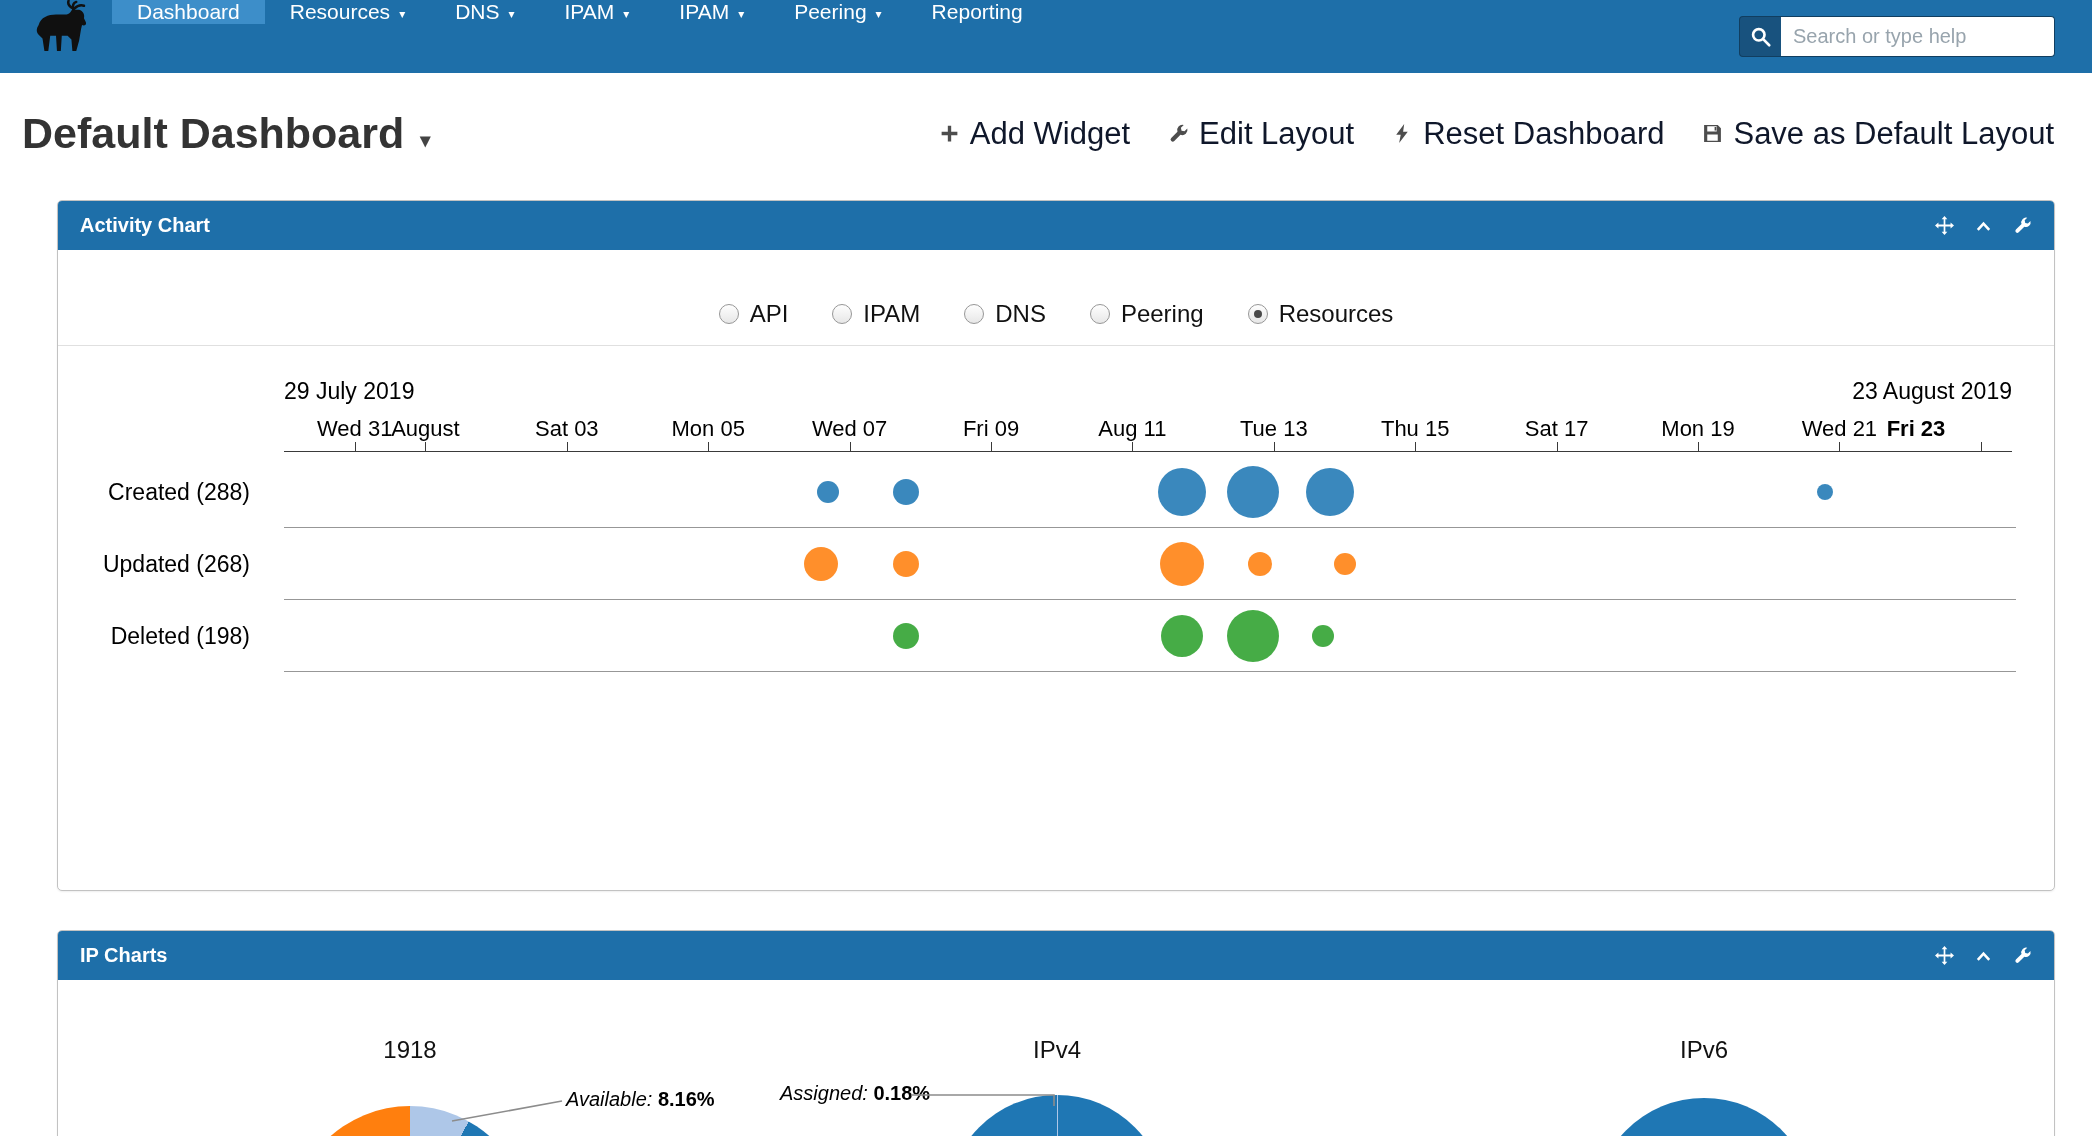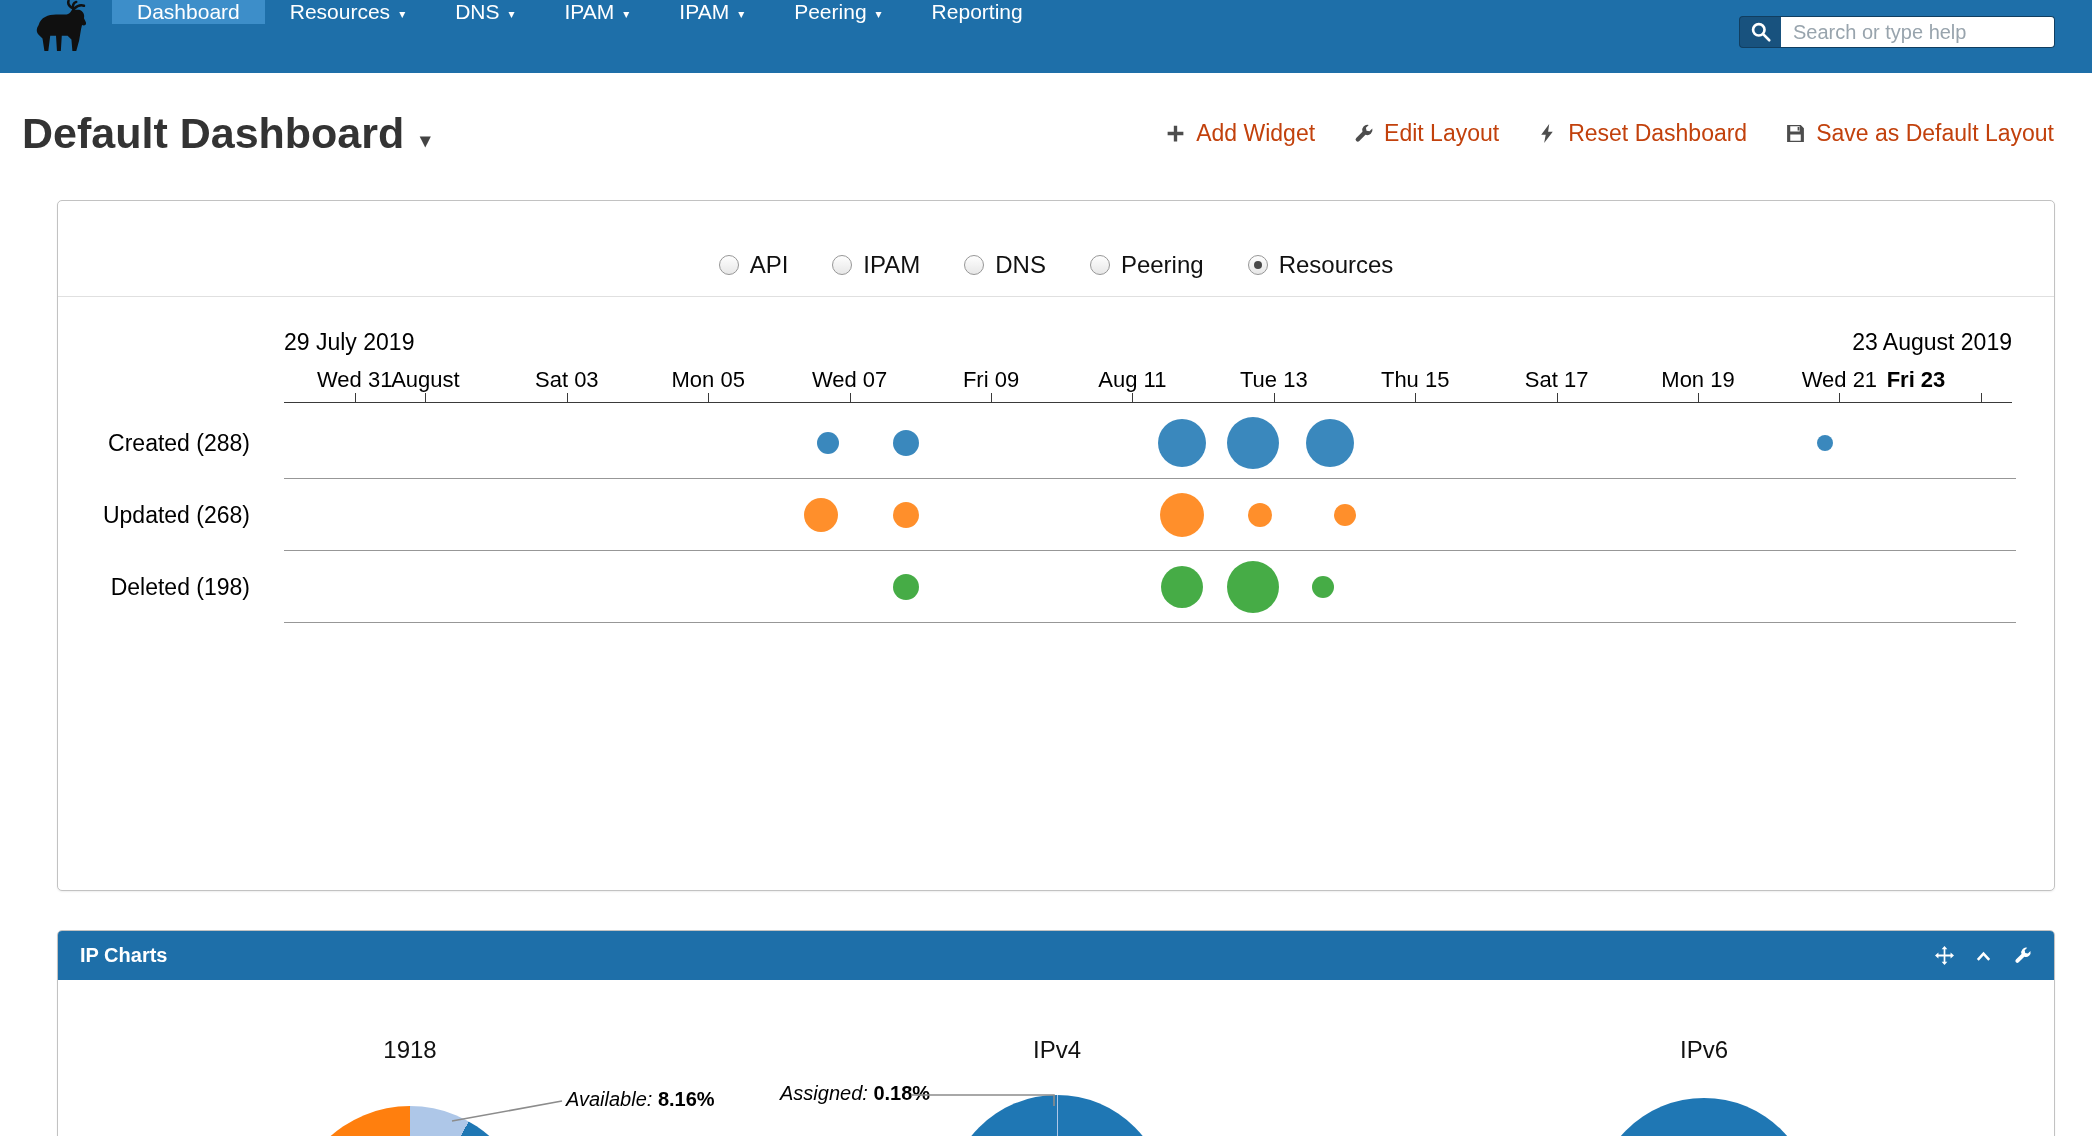--- a/index.html
+++ b/index.html
@@ -8,32 +8,32 @@
     font-family:"Liberation Sans",sans-serif;position:relative;}
 
   
   .topnav{position:relative;height:73px;background:var(--nav-blue);display:flex;align-items:flex-start;}
   .logo{width:112px;display:flex;align-items:center;justify-content:center;cursor:pointer;}
   .logo svg{width:66px;height:54px;}
   .nav-items{display:flex;list-style:none;}
   .nav-item{display:flex;align-items:center;padding:0 25px;color:#fff;font-size:21px;cursor:pointer;white-space:nowrap;}
   .nav-item.active{background:var(--nav-active);}
   .nav-item .caret{font-size:12px;margin-left:9px;padding-top:3px;}
-  .search{position:absolute;right:37px;top:16px;height:32px;display:flex;}
+  .search{position:absolute;right:37px;top:16px;height:41px;display:flex;}
   .search-btn{width:42px;background:#18527e;border:1px solid #113e60;border-right:none;border-radius:4px 0 0 4px;color:#fff;display:flex;align-items:center;justify-content:center;cursor:pointer;}
   .search-btn svg{width:22px;height:22px;}
   .search input{width:274px;border:1px solid #113e60;border-left:none;border-radius:0 4px 4px 0;padding:0 12px;font-size:20px;color:#333;font-family:inherit;outline:none;}
   .search input::placeholder{color:#98a4ad;}
 
   
   .pagehead{display:flex;justify-content:space-between;align-items:center;padding:36px 38px 0 22px;}
   .title{font-size:43px;font-weight:700;color:#333;display:flex;align-items:center;gap:16px;cursor:pointer;}
   .title .caret{font-size:20px;color:#444;padding-top:12px;}
   .actions{display:flex;gap:38px;}
-  .action{display:flex;align-items:center;gap:10px;color:#c2410c;font-size:23px;cursor:pointer;white-space:nowrap;}
+  .action{display:flex;align-items:center;gap:10px;color:#0f172a;font-size:31px;cursor:pointer;white-space:nowrap;}
   .action .aicon{width:21px;height:21px;color:#4d4d4d;}
   .action svg{width:21px;height:21px;display:block;fill:currentColor;}
 
   
   .widget{position:absolute;left:57px;width:1998px;background:#fff;border:1px solid #c2c2c2;border-radius:5px;box-shadow:0 1px 2px rgba(0,0,0,.07);}
   #activity-widget{top:200px;height:691px;}
   #ip-widget{top:930px;height:480px;}
   .whead{height:49px;background:var(--nav-blue);border-radius:4px 4px 0 0;display:flex;align-items:center;padding:0 22px;color:#fff;}
   .wtitle{flex:1;font-size:20px;font-weight:700;}
   .wicons{display:flex;gap:20px;}
@@ -156,20 +156,40 @@
           <svg viewBox="0 0 20 20">
             <path d="M2 2h13l3 3v13H2zm3 1v5h9V3zm7 .8h1.6v3.4H12zM5 11v6h10v-6z"></path>
           </svg>
         </span>
         <span>Save as Default Layout</span>
       </div>
     </div>
 </header>
 
 <section class="widget" id="activity-widget">
+  <div class="whead">
+    <span class="wtitle">Activity Chart</span>
+    <span class="wicons">
+        <span>
+          <svg viewBox="0 0 20 20">
+            <path d="M10 0l3 3.4h-2.1v5.5h5.5V6.8L20 10l-3.6 3.2v-2.1h-5.5v5.5H13L10 20l-3-3.4h2.1v-5.5H3.6v2.1L0 10l3.6-3.2v2.1h5.5V3.4H7z"></path>
+          </svg>
+        </span>
+        <span>
+          <svg viewBox="0 0 20 20">
+            <path d="M3 13.6 10 6l7 7.6-2 1.8-5-5.4-5 5.4z"></path>
+          </svg>
+        </span>
+        <span>
+          <svg viewBox="0 0 20 20">
+            <path d="M18.4 5.3a5 5 0 0 1-6.5 6L6 17.2a2 2 0 1 1-2.9-2.9l5.9-5.9a5 5 0 0 1 6-6.5L12.3 4.5l.6 2.8 2.8.6z"></path>
+          </svg>
+        </span>
+      </span>
+  </div>
   <div class="wbody">
     <div class="radios" id="activity-radios">
         <label class="radio-group">
           <span class="radio"></span>
           <span>API</span>
         </label>
         <label class="radio-group">
           <span class="radio"></span>
           <span>IPAM</span>
         </label>

